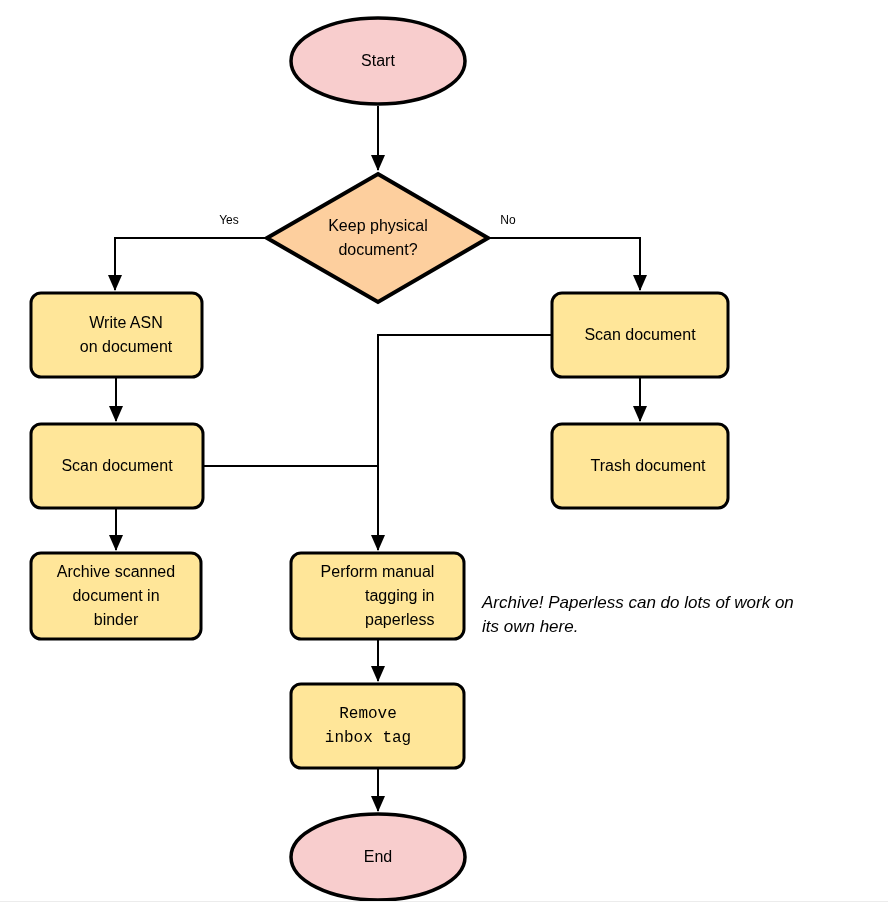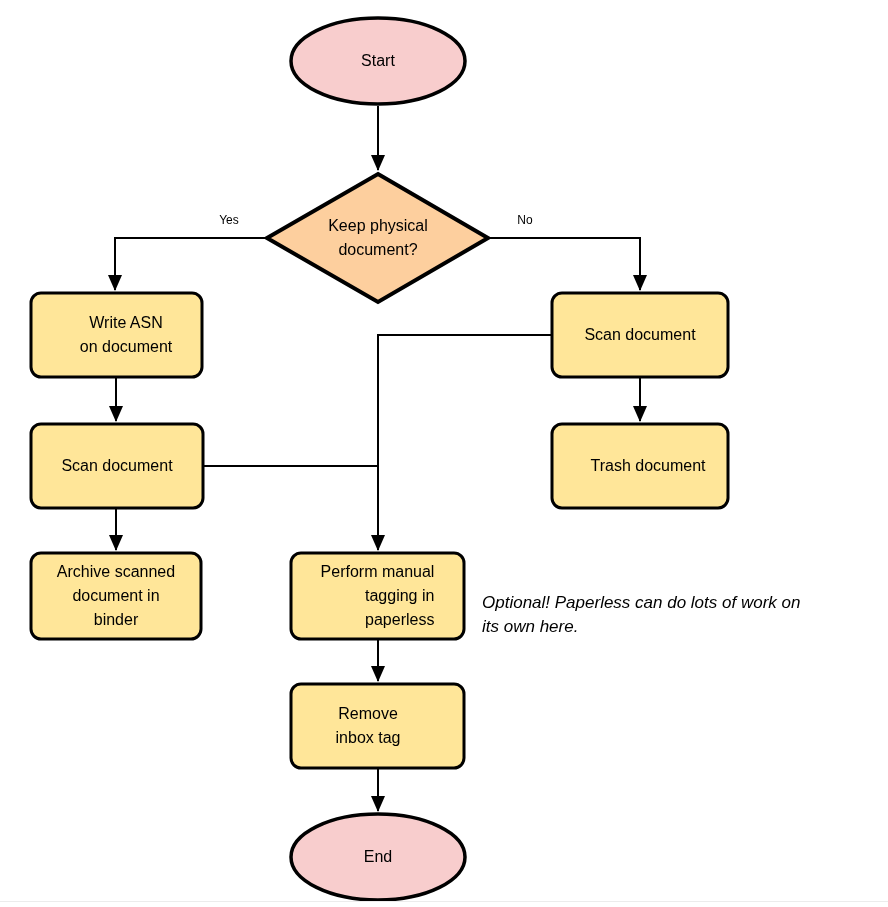--- a/index.html
+++ b/index.html
@@ -116,26 +116,26 @@
 binder</div>
 
   <div class="node-label" style="left:552px; top:293px; width:176px; height:84px;">Scan document</div>
 
   <div class="node-label" style="left:552px; top:424px; width:192px; height:84px;">Trash document</div>
 
   <div class="node-label" style="left:291px; top:553px; width:173px; height:86px;text-align:right;">Perform manual
 tagging in
 paperless</div>
 
-  <div class="node-label" style="left:291px; top:684px; width:154px; height:84px;">Remove
+  <div class="node-label" style="left:291px; top:684px; width:154px; height:84px;font-family:Liberation Mono, monospace;">Remove
 inbox tag</div>
 
   <div class="node-label" style="left:291px; top:814px; width:174px; height:86px;">End</div>
 
   <div class="edge-label" style="left:199px; top:210px; width:60px; height:20px;">Yes</div>
 
-  <div class="edge-label" style="left:495px; top:210px; width:60px; height:20px;">No</div>
+  <div class="edge-label" style="left:478px; top:210px; width:60px; height:20px;">No</div>
 
-  <div class="annotation">Optional! Paperless can do lots of work on
+  <div class="annotation">Archive! Paperless can do lots of work on
 its own here.</div>
 
   <div class="bottom-rule"></div>
 </div>
 
 </body></html>

